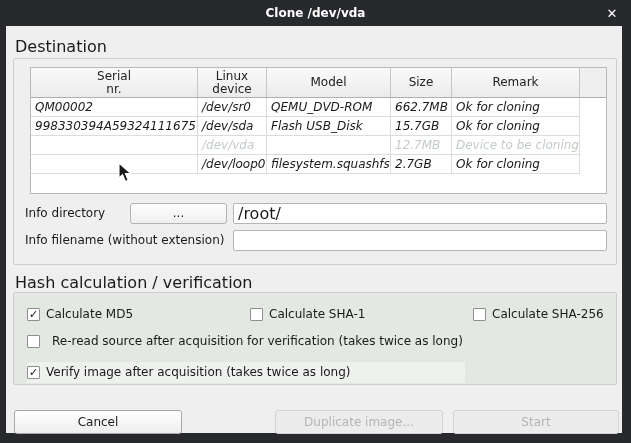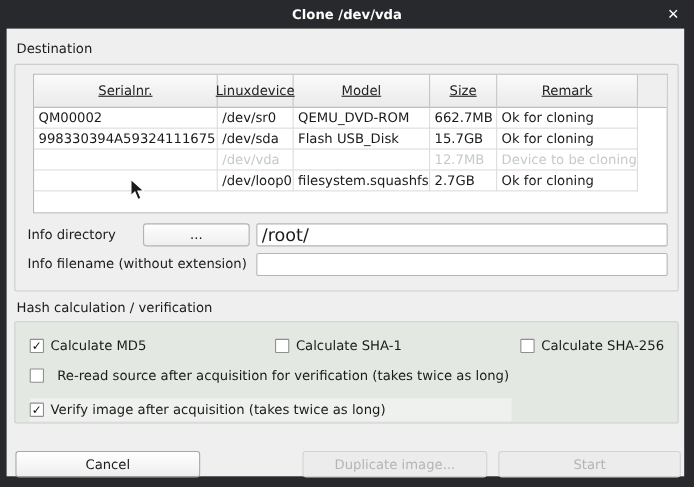--- a/index.html
+++ b/index.html
@@ -8,36 +8,36 @@
 
   .window { position:relative; width:631px; height:443px; background:#27292c; overflow:hidden; }
   .titlebar { position:absolute; left:0; top:0; width:631px; height:26px; background:#27292c;
               display:flex; align-items:center; justify-content:center; }
   .titlebar .title { color:#ffffff; font-weight:700; font-size:12px; }
   .close-btn { position:absolute; right:8px; top:0; height:26px; width:22px; color:#ffffff;
                display:flex; align-items:center; justify-content:center; font-size:13px; cursor:default; }
 
   .dialog-body { position:absolute; left:6px; top:26px; width:616px; height:407px; background:#eeefee; }
 
-  .group-label { position:absolute; left:9px; font-size:12px; color:#1a1a1a; }
+  .group-label { position:absolute; left:9px; font-size:16px; color:#1a1a1a; }
   .group-frame { position:absolute; border:1px solid #cdcdcd; border-radius:2px; }
   #dest-frame  { left:7px; top:32px; width:604px; height:207px; background:#eeefee; }
   #hash-frame  { left:7px; top:266px; width:604px; height:93px; background:#e3e8e3; }
 
   
   .table { position:absolute; left:24px; top:41px; width:577px; height:127px;
            border:1px solid #b9b9b9; background:#ffffff; overflow:hidden; }
   .thead { display:flex; height:30px; background:linear-gradient(#fbfafb,#ebebeb);
            border-bottom:1px solid #b0b0b0; }
-  .th { display:flex; flex-direction:row; align-items:center; justify-content:center;
-        border-right:1px solid #c6c6c6; line-height:13px; color:#222;text-decoration:underline; }
+  .th { display:flex; flex-direction:column; align-items:center; justify-content:center;
+        border-right:1px solid #c6c6c6; line-height:13px; color:#222; }
   .th.last { border-right:none; background:#efefef; }
   .tr { display:flex; height:19px; }
   .td { border-right:1px solid #dcdcdc; border-bottom:1px solid #dcdcdc;
-        padding-left:4px; line-height:18px; white-space:nowrap; overflow:hidden; }
+        padding-left:4px; line-height:18px; white-space:nowrap; overflow:hidden;font-style:italic; }
   .td.last { border:none; }
   .tr.disabled .td { color:#c3ccc3; }
   .c0{width:167px}.c1{width:69px}.c2{width:124px}.c3{width:61px}.c4{width:128px}.c5{width:26px}
 
   .label { position:absolute; line-height:16px; }
 
   .btn { position:absolute; height:21px; background:linear-gradient(#fefefe,#efefef);
          border:1px solid #b3b3b3; border-radius:3px; text-align:center; line-height:19px;
          color:#1a1a1a; cursor:default; }
   .field { position:absolute; height:21px; border:1px solid #b5b5b5; border-radius:2px;

